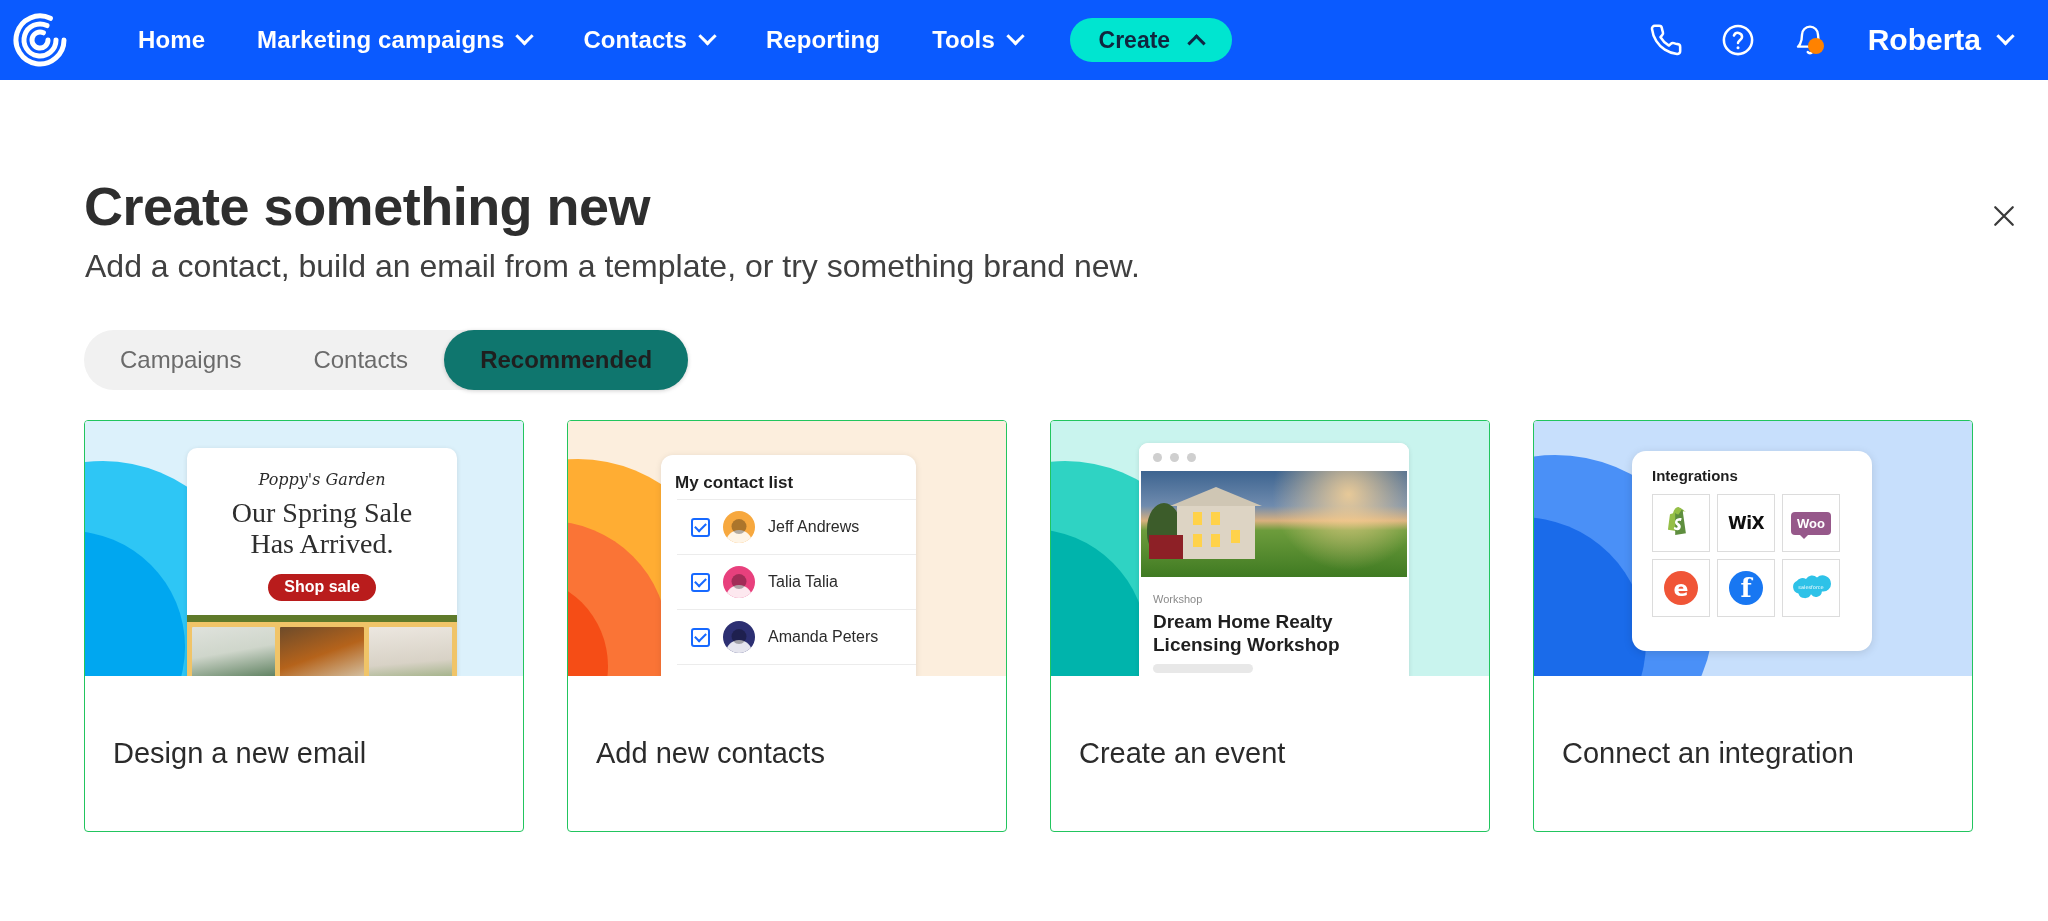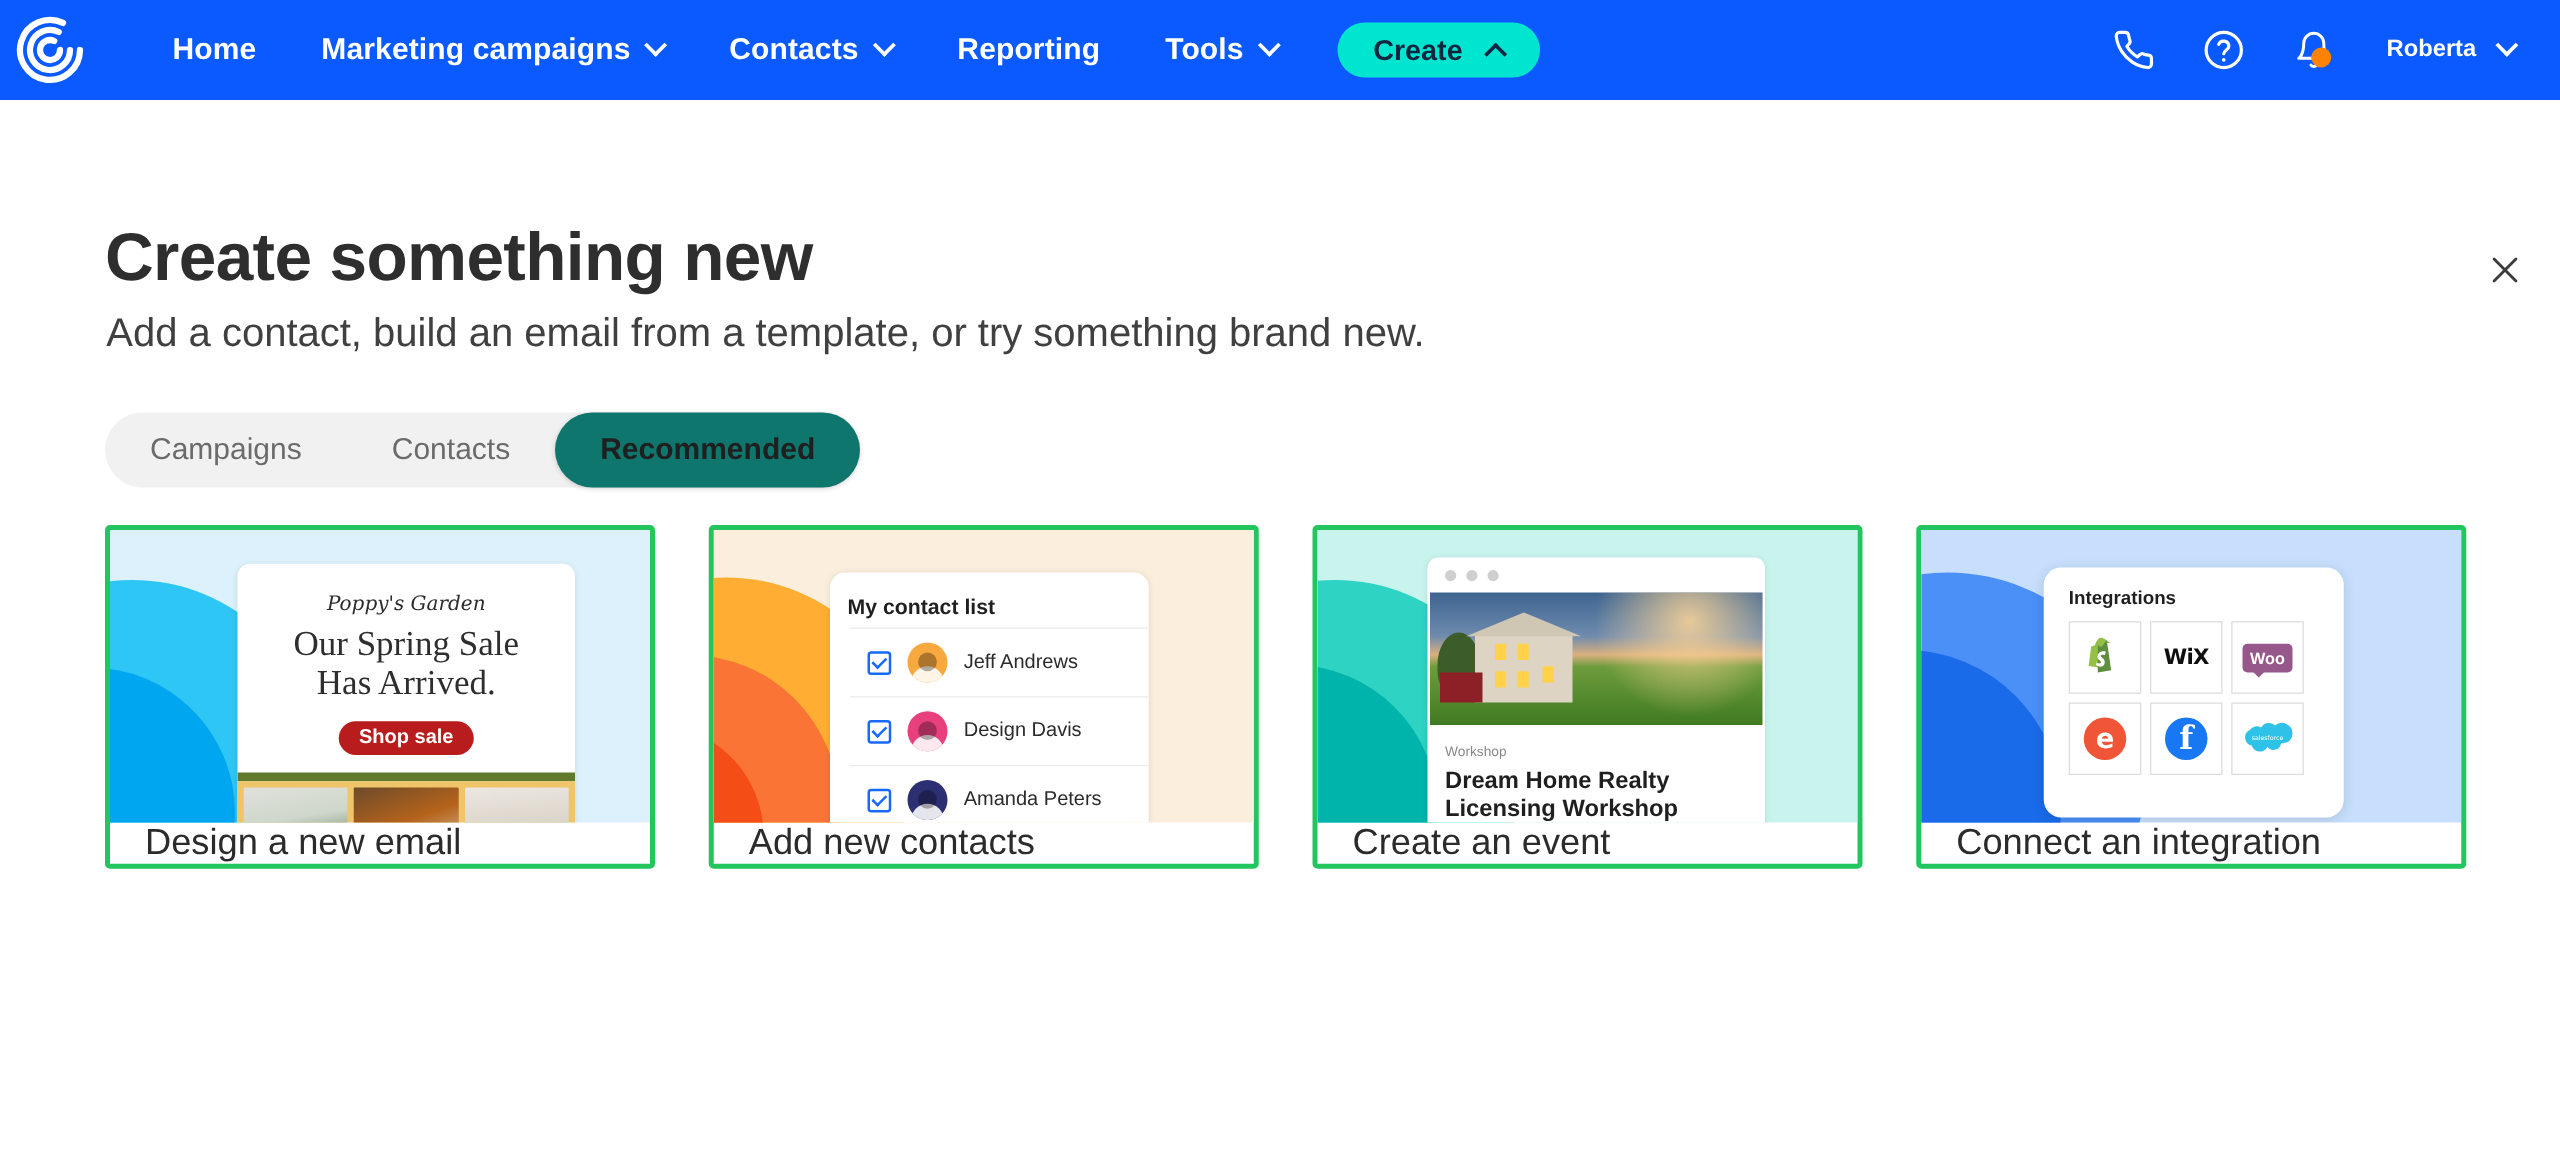--- a/index.html
+++ b/index.html
@@ -53,21 +53,21 @@
     width: 72px; height: 80px;
     display: flex; align-items: center; justify-content: center;
     cursor: pointer; position: relative;
   }
   .bell-dot {
     position: absolute; width: 16px; height: 16px; border-radius: 50%;
     background: #ff8200; right: 22px; bottom: 26px;
   }
   .user-menu {
     display: flex; align-items: center; gap: 18px;
-    color: #fff; font-size: 19px; font-weight: 600;
+    color: #fff; font-size: 30px; font-weight: 600;
     padding: 0 18px 0 22px; cursor: pointer;
   }
 
   
   .close-x {
     position: absolute; top: 112px; right: 20px;
     width: 48px; height: 48px; cursor: pointer;
     display: flex; align-items: center; justify-content: center;
   }
 
@@ -94,22 +94,22 @@
     border-radius: 30px; font-weight: 400; white-space: nowrap;
   }
   .tab.active {
     background: #0f766e; color: #1f1f1f; font-weight: 600;
     box-shadow: 0 1px 4px rgba(0,0,0,.18);
   }
 
   
   .cards { position: absolute; left: 84px; top: 340px; display: flex; gap: 43px; }
   .card {
-    width: 440px; height: 275px;
-    border: 4px solid #22c55e; border-radius: 4px;
+    width: 440px; height: 412px;
+    border: 1px solid #22c55e; border-radius: 4px;
     background: #fff; overflow: hidden; cursor: pointer;
     display: flex; flex-direction: column;
   }
   .card-art { height: 255px; position: relative; overflow: hidden; }
   .card-label {
     flex: 1; display: flex; align-items: center;
     padding-left: 28px; font-size: 29px; color: #2b2b2b; font-weight: 400;
   }
 
   
@@ -343,21 +343,21 @@
         <div class="list-mock">
           <div class="lm-title">My contact list</div>
           <div class="lm-row">
             <span class="cbx"></span>
             <span class="av av-1"></span>
             <span class="lm-name">Jeff Andrews</span>
           </div>
           <div class="lm-row">
             <span class="cbx"></span>
             <span class="av av-2"></span>
-            <span class="lm-name">Design Davis</span>
+            <span class="lm-name">Talia Talia</span>
           </div>
           <div class="lm-row">
             <span class="cbx"></span>
             <span class="av av-3"></span>
             <span class="lm-name">Amanda Peters</span>
           </div>
           <div class="lm-row">
             
             
           </div>

